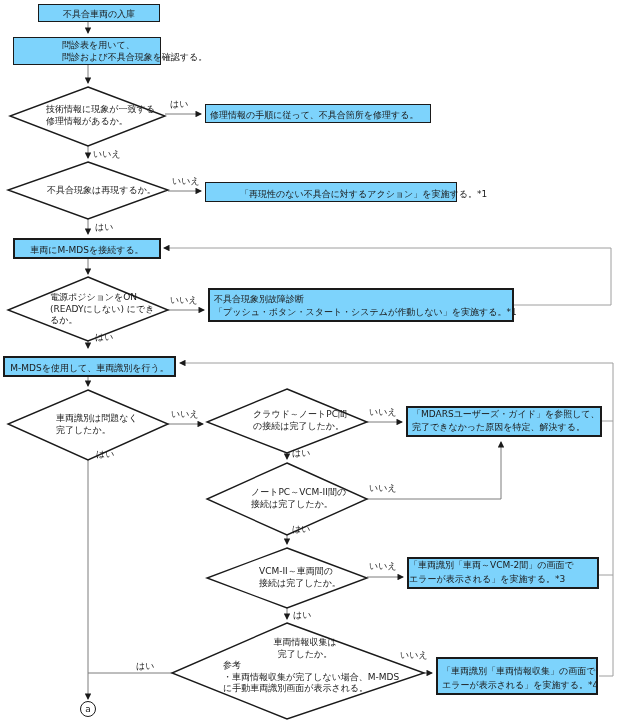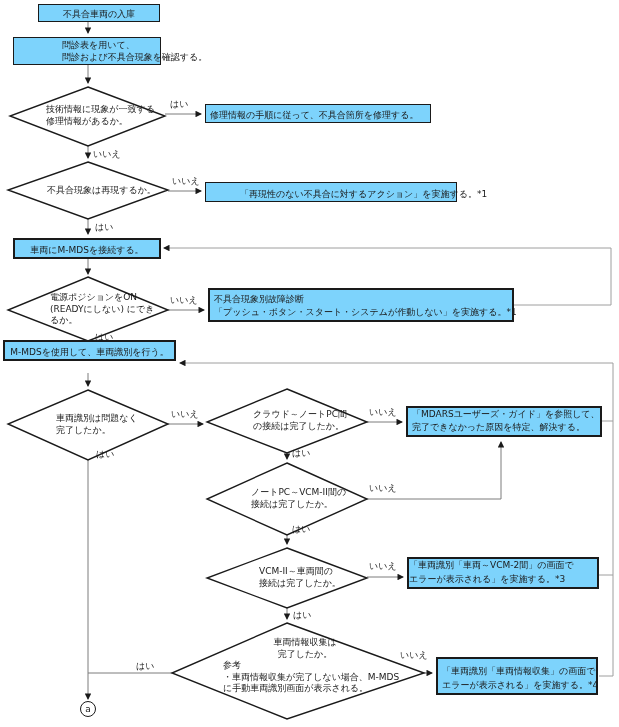--- a/index.html
+++ b/index.html
@@ -100,21 +100,21 @@
 
   <div class="box bold center" style="left:13px;top:238px;width:148px;height:21px;">
     <div>車両にM-MDSを接続する。</div>
   </div>
 
   <div class="box bold" style="left:208px;top:288px;width:306px;height:34px;line-height:13px;">
     <div>不具合現象別故障診断</div>
     <div>「プッシュ・ボタン・スタート・システムが作動しない」を実施する。*1</div>
   </div>
 
-  <div class="box bold center" style="left:3px;top:340px;width:173px;height:21px;">
+  <div class="box bold center" style="left:3px;top:356px;width:173px;height:21px;">
     <div>M-MDSを使用して、車両識別を行う。</div>
   </div>
 
   <div class="box bold" style="left:406px;top:406px;width:196px;height:31px;line-height:13px;">
     <div>「MDARSユーザーズ・ガイド」を参照して、</div>
     <div>完了できなかった原因を特定、解決する。</div>
   </div>
 
   <div class="box bold" style="left:407px;top:557px;width:192px;height:32px;line-height:14px;padding-left:0;">
     <div>「車両識別「車両～VCM-2間」の画面で</div>

